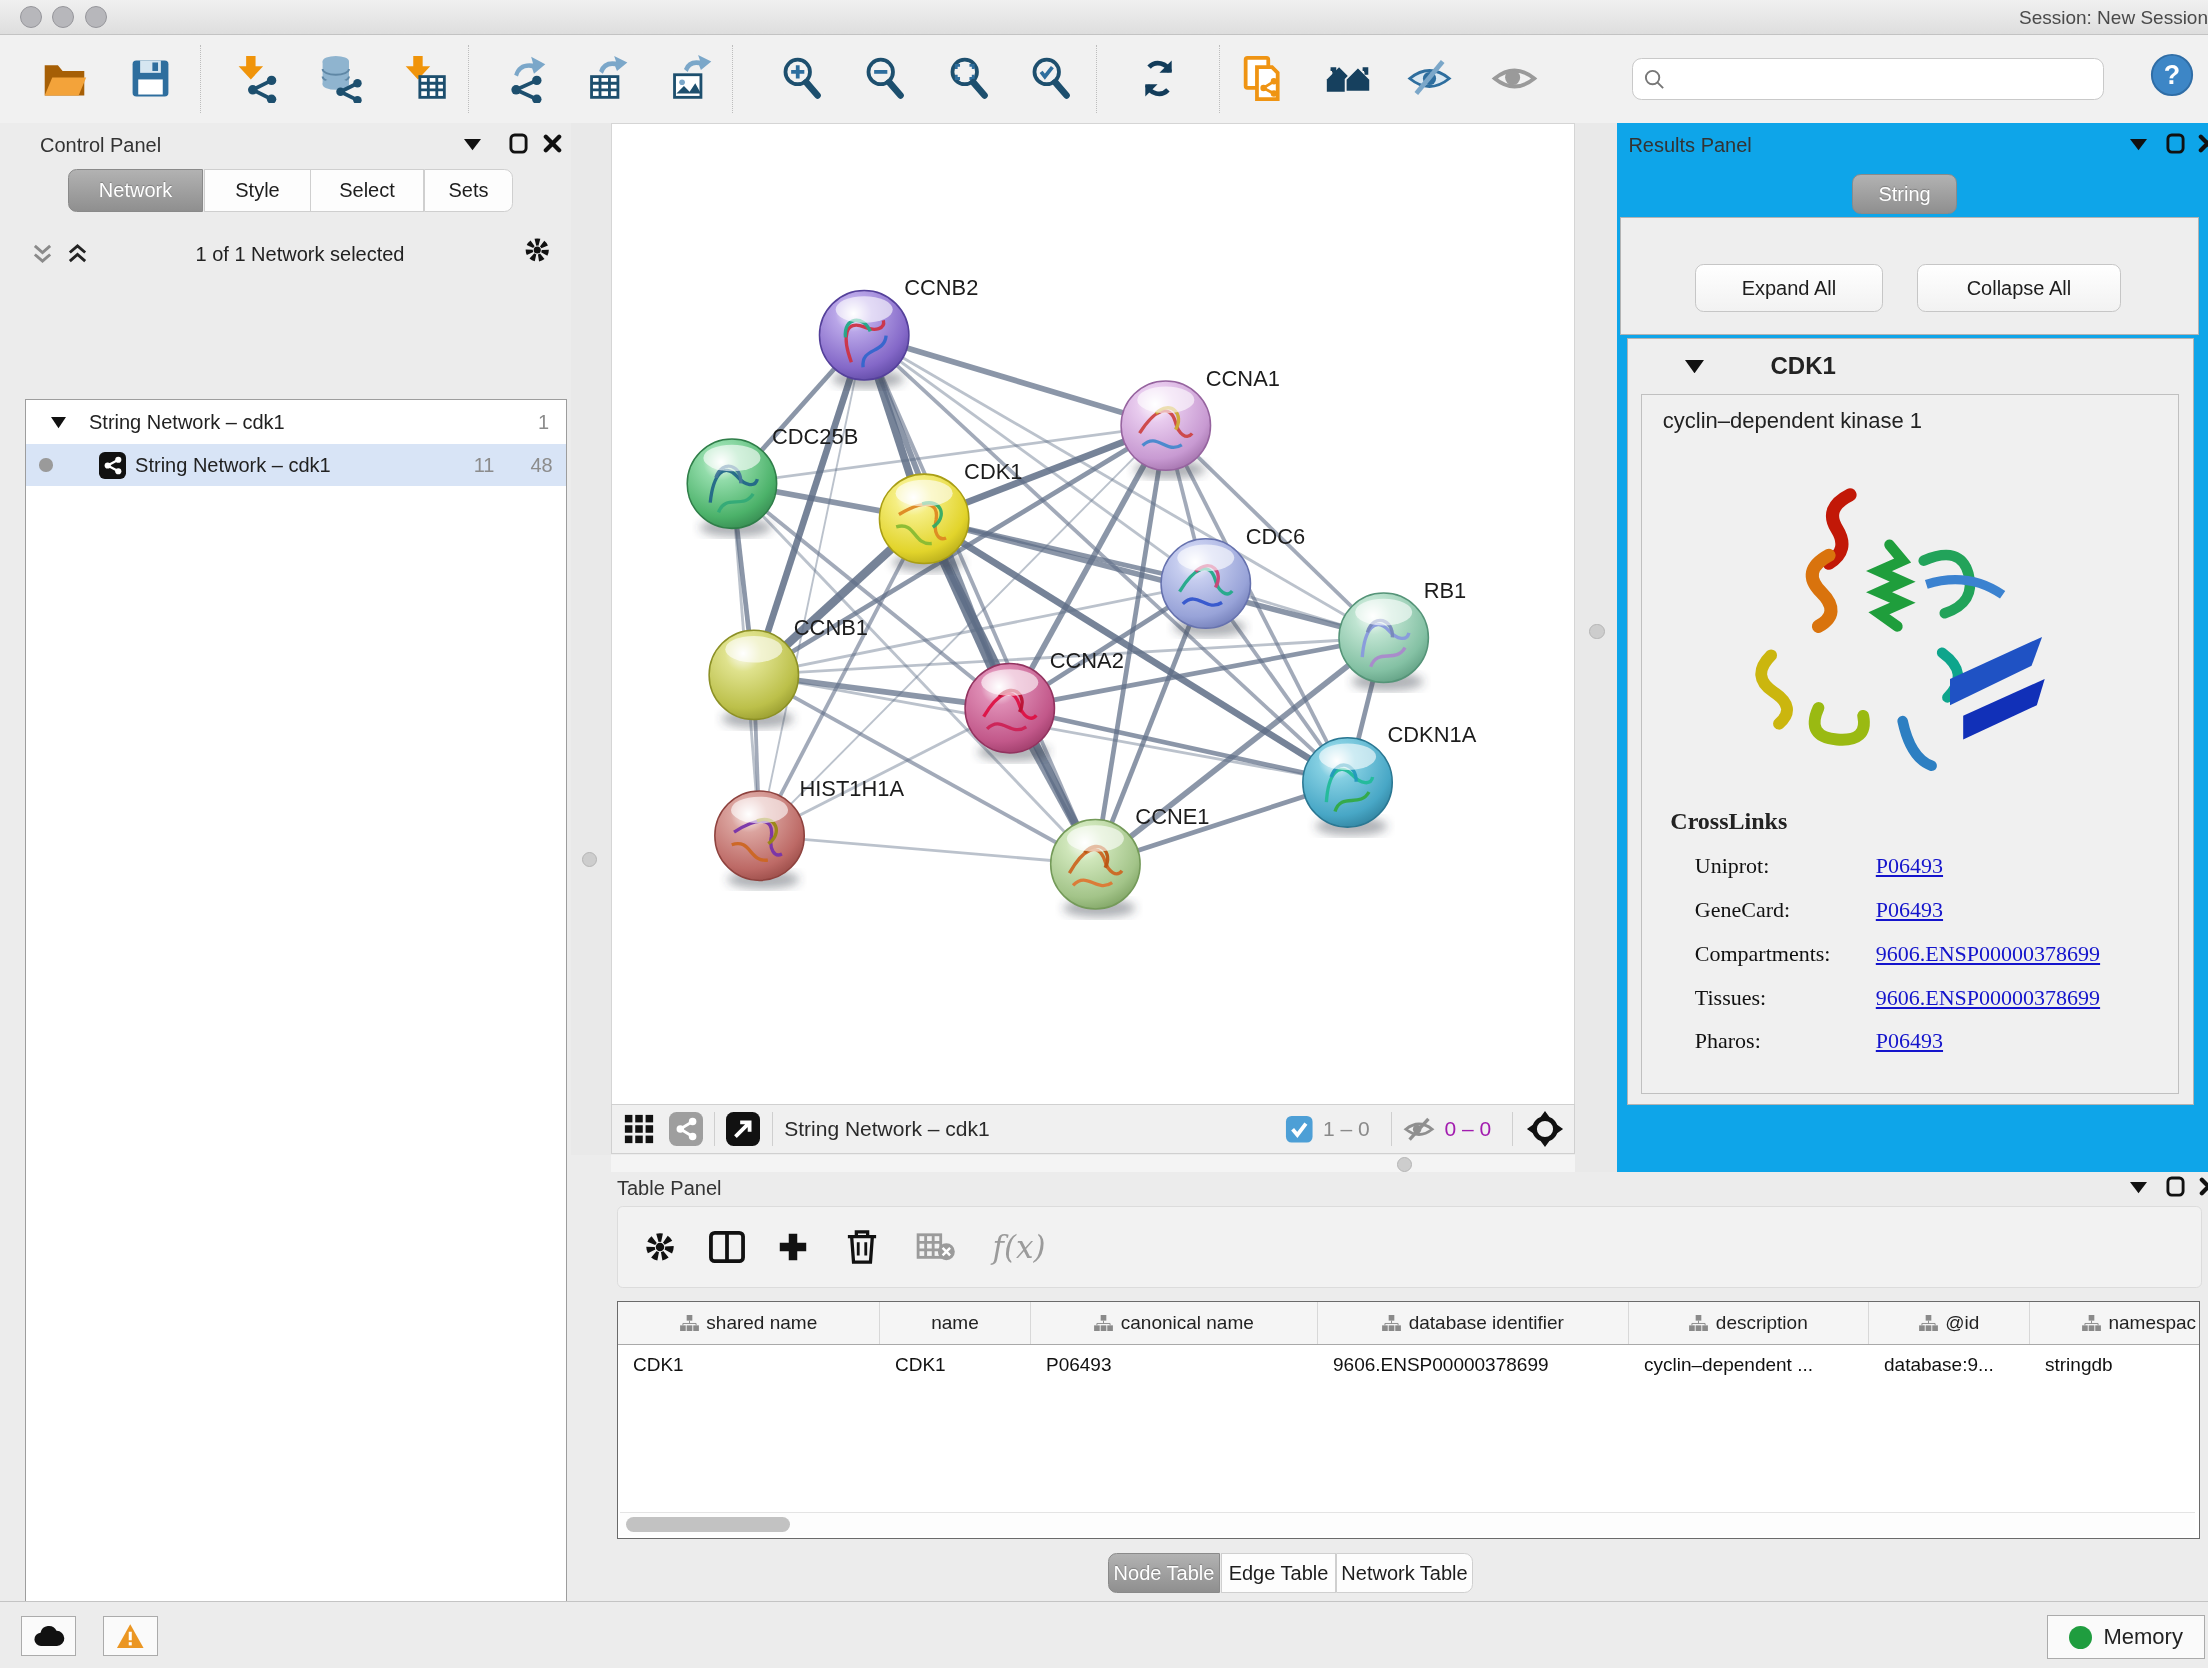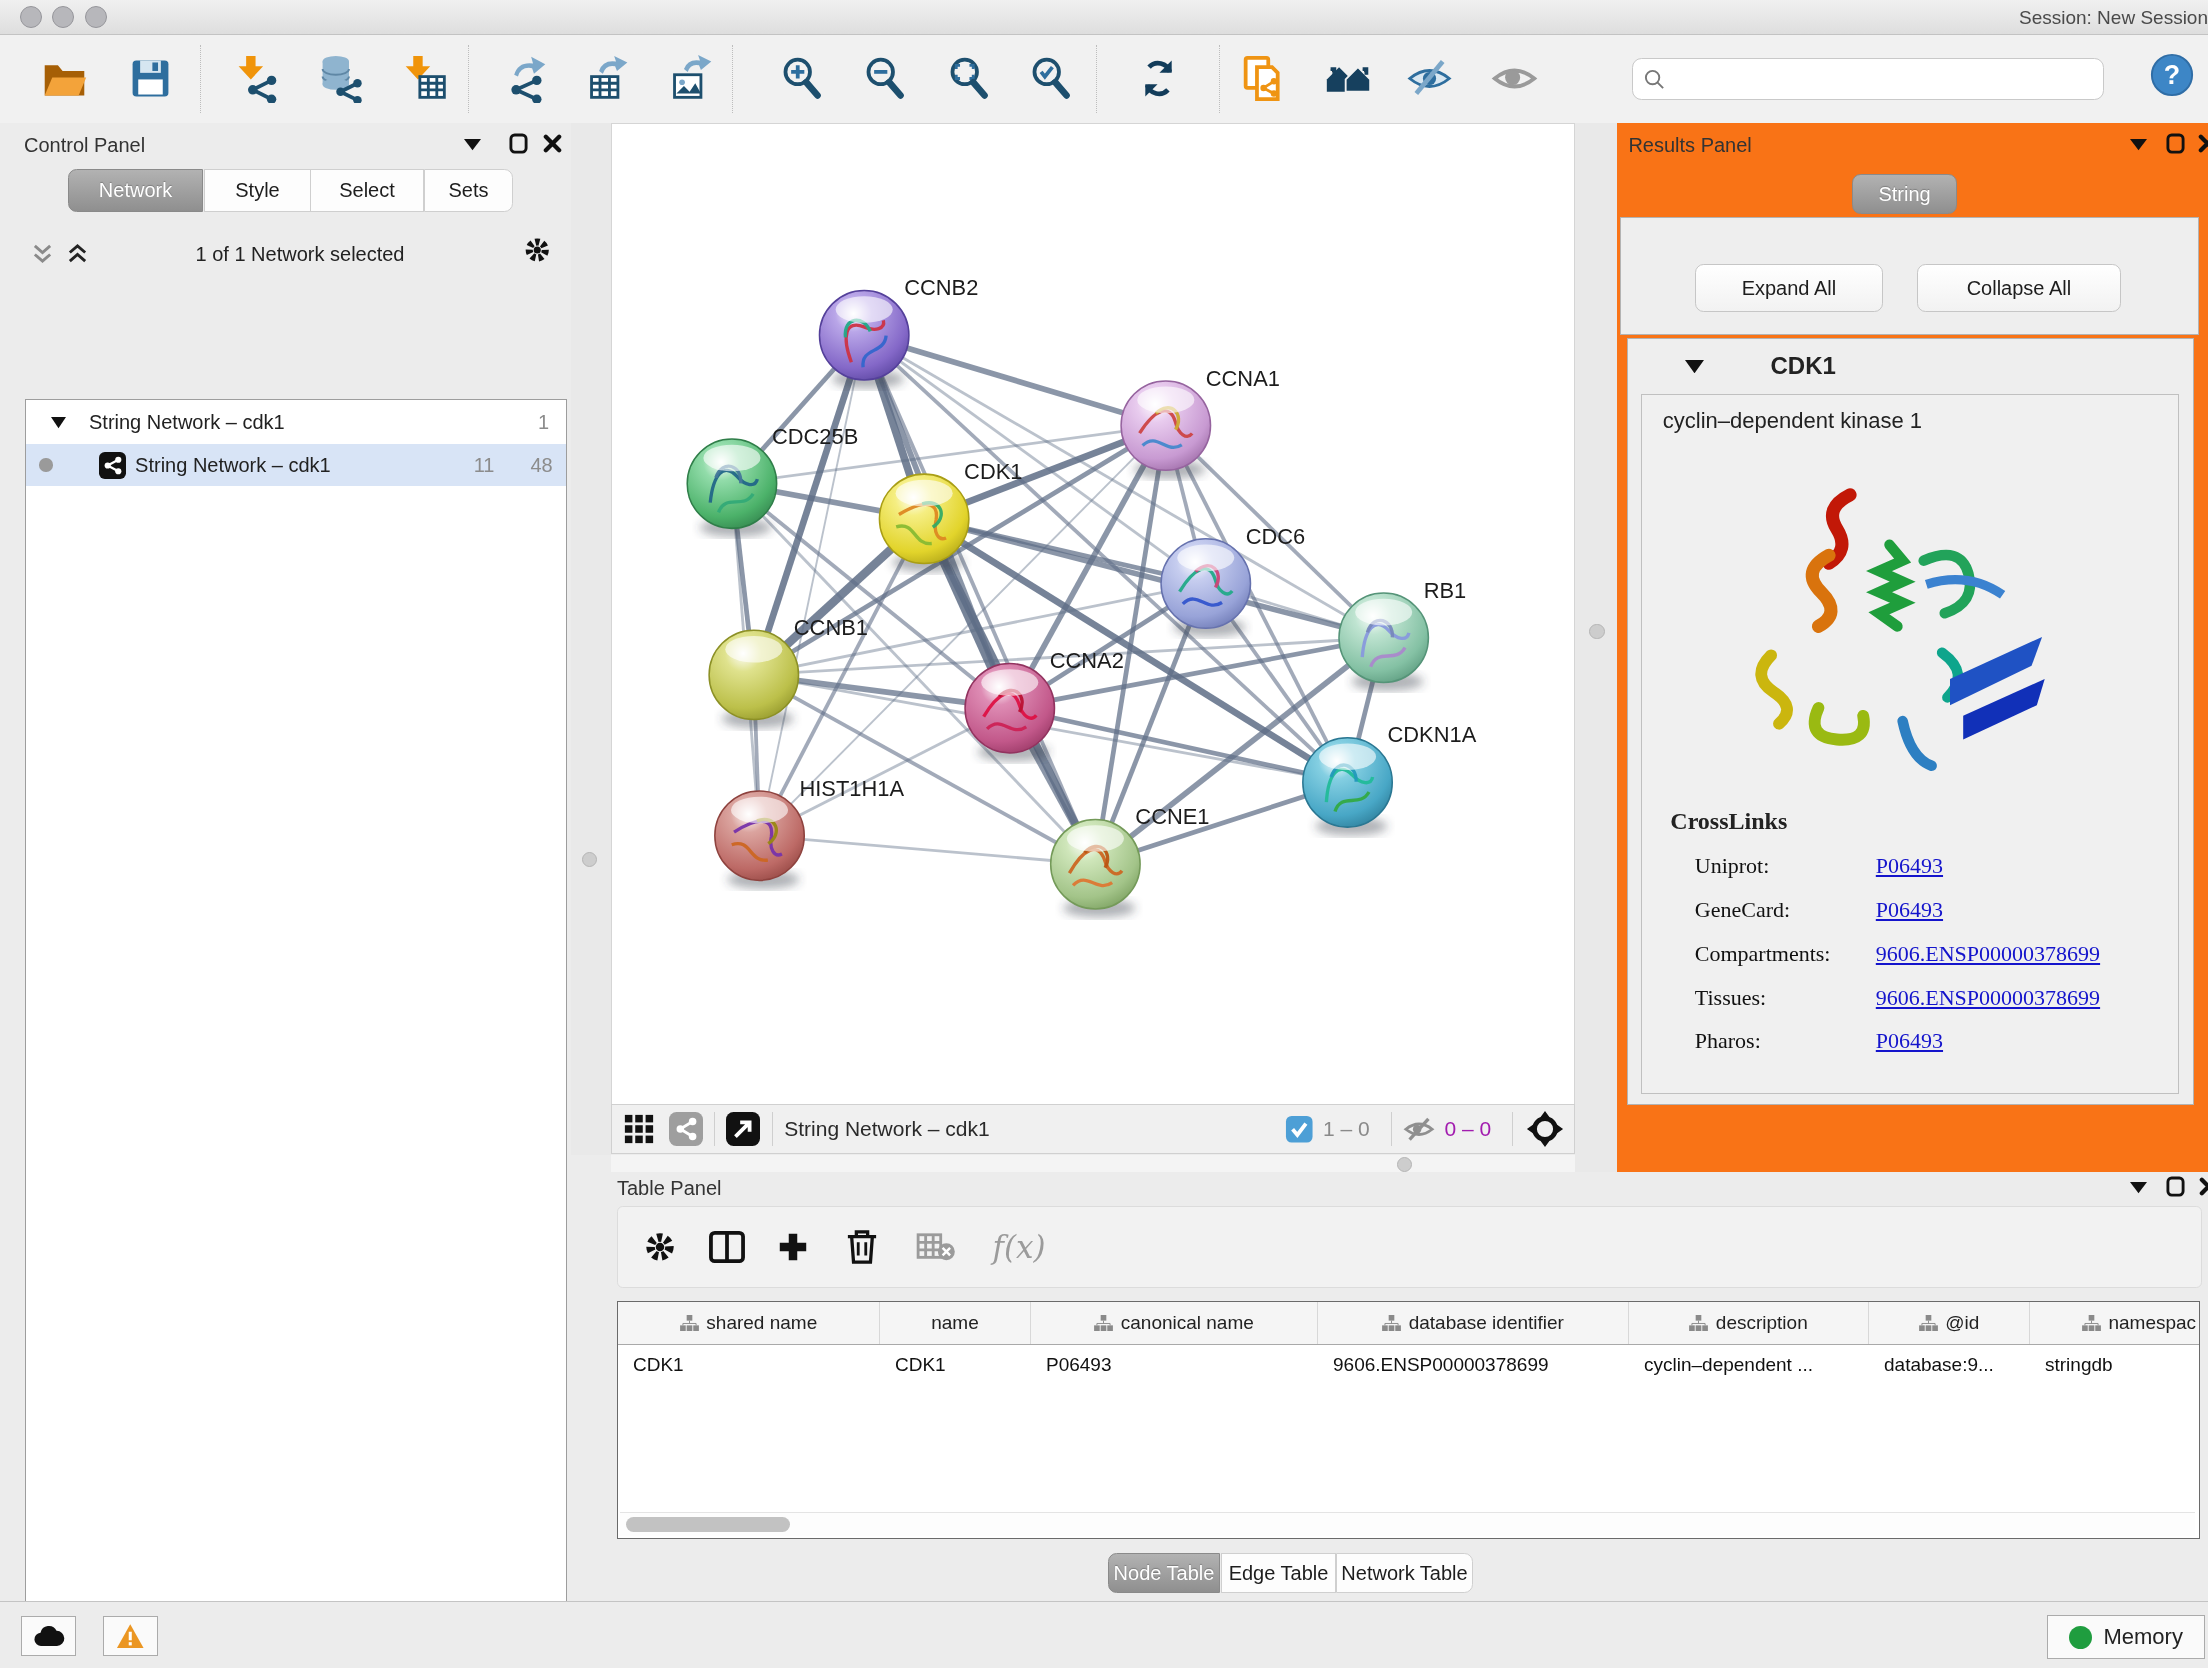--- a/index.html
+++ b/index.html
@@ -32,21 +32,21 @@
             border:1px solid #9d9d9d;box-sizing:border-box;}
   .tree-row{position:absolute;left:0;width:540px;height:42px;display:flex;align-items:center;font-size:20px;}
   .count{color:#8c8c8c;}
   
   #network-area{left:611px;top:123px;width:964px;height:982px;background:#fff;border:1px solid #d5d5d5;box-sizing:border-box;}
   #net-statusbar{left:611px;top:1104px;width:964px;height:50px;background:#f0f0f0;
                  border:1px solid #d0d0d0;box-sizing:border-box;display:flex;align-items:center;}
   .sb-sep{width:1px;height:34px;background:#cfcfcf;margin:0 11.4px;}
   .splitter-dot{position:absolute;width:13.3px;height:13.3px;border-radius:50%;background:#cdcdcd;border:1px solid #b5b5b5;}
   
-  #results-panel{left:1617px;top:123px;width:592px;height:1049px;background:#f97316;}
+  #results-panel{left:1617px;top:123px;width:592px;height:1049px;background:#0ea5e9;}
   .rbox{position:absolute;border:1px solid #b3b3b3;background:#eeeeee;box-sizing:border-box;}
   .btn{position:absolute;background:linear-gradient(#ffffff,#f2f2f2);border:1px solid #c6c6c6;border-radius:8.6px;
        display:flex;align-items:center;justify-content:center;font-size:20px;color:#1d1d1d;}
   #crosslinks-block .cl-label{font-family:"Liberation Serif",serif;font-size:22px;color:#111;}
   .cl-link{font-family:"Liberation Serif",serif;font-size:22px;color:#1414cc;text-decoration:underline;}
   
   #table-panel{left:590px;top:1172px;width:1619px;height:429px;background:#ececec;}
   #tp-toolbar{position:absolute;left:27px;top:34px;width:1583px;height:80px;background:#f2f2f2;
               border:1px solid #dcdcdc;border-radius:5.7px;}
   .tp-ico{position:absolute;top:15px;width:49px;height:49px;display:flex;align-items:center;justify-content:center;}
@@ -244,21 +244,21 @@
     </div>
     <div class="tbtn" style="left:2145px;top:13.3px">
       <svg width="46" height="46" viewBox="0 0 48 48">
         <circle cx="24" cy="24" r="21" fill="#3d86c6" stroke="#2f6da6" stroke-width="2"></circle>
         <text x="24" y="33" text-anchor="middle" font-size="28" font-weight="bold" fill="#fff" font-family="Liberation Sans,sans-serif">?</text>
         </svg>
     </div>
   </div>
 
   <div id="control-panel" class="abs">
-    <div class="abs panel-title" style="left:24px;top:10.5px">Control Panel</div>
+    <div class="abs panel-title" style="left:40px;top:10.5px">Control Panel</div>
     <div class="win-ico" style="left:458px;top:11.4px">
       <svg width="17" height="11.4" viewBox="0 0 18 12">
           <path d="M0 0h18L9 12z" fill="#111"></path>
         </svg>
       </div>
     <div class="win-ico" style="left:504px;top:9.5px">
       <svg width="19" height="21" viewBox="0 0 20 22">
           <rect x="2" y="2" width="16" height="18" rx="4" fill="none" stroke="#111" stroke-width="3"></rect>
         </svg>
       </div>

